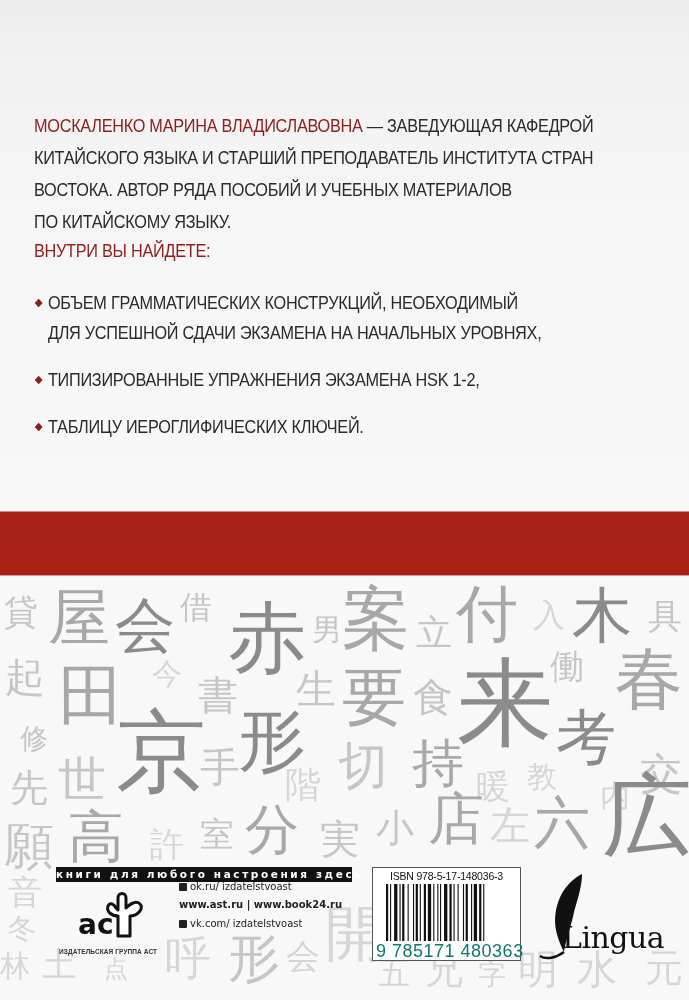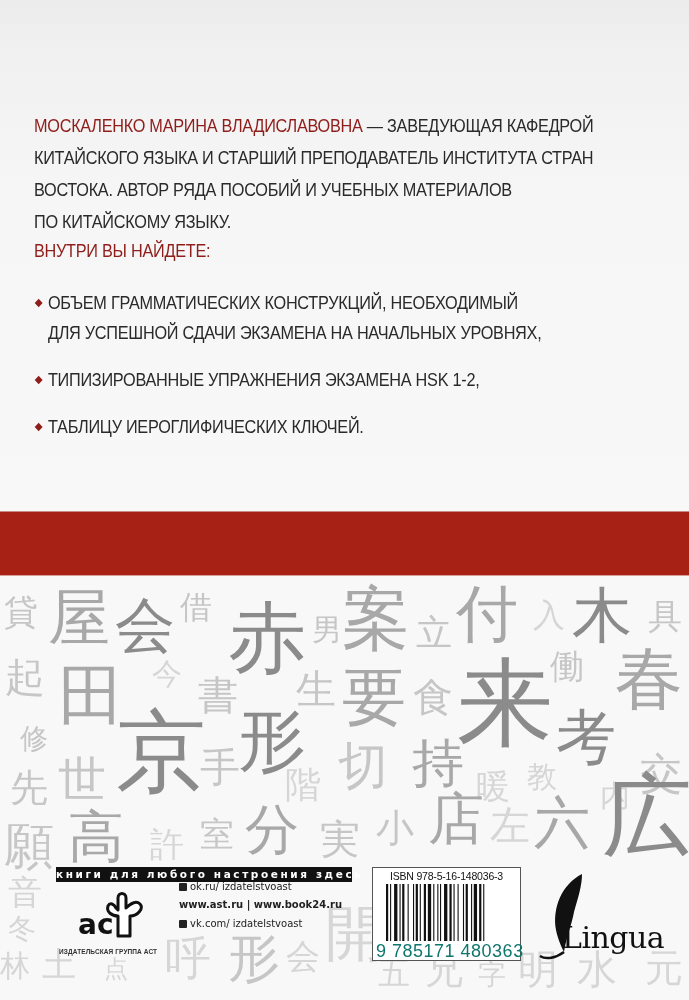--- a/index.html
+++ b/index.html
@@ -205,21 +205,21 @@
   <span>vk.com/</span>
     <b>izdatelstvoast</b>
 </div>
 <div class="social-row" style="top:881px;">
   <span class="social-icon"></span>
   <span>ok.ru/</span>
     <b>izdatelstvoast</b>
 </div>
 
 <div class="isbn-box">
-  <div class="isbn-top">ISBN 978-5-16-148036-3</div>
+  <div class="isbn-top">ISBN 978-5-17-148036-3</div>
   <svg class="barcode" id="barcode" viewBox="0 0 133 60" preserveAspectRatio="none">
       <rect x="0" y="0" width="2.2" height="57" fill="#111"></rect>
       <rect x="4.050000000000001" y="0" width="1.1" height="57" fill="#111"></rect>
       <rect x="8.100000000000001" y="0" width="3.3000000000000003" height="57" fill="#111"></rect>
       <rect x="13.500000000000002" y="0" width="1.1" height="57" fill="#111"></rect>
       <rect x="16.200000000000003" y="0" width="2.2" height="57" fill="#111"></rect>
       <rect x="21.6" y="0" width="1.1" height="57" fill="#111"></rect>
       <rect x="27.000000000000004" y="0" width="1.1" height="57" fill="#111"></rect>
       <rect x="29.700000000000006" y="0" width="2.2" height="57" fill="#111"></rect>
       <rect x="33.75000000000001" y="0" width="1.1" height="57" fill="#111"></rect>

